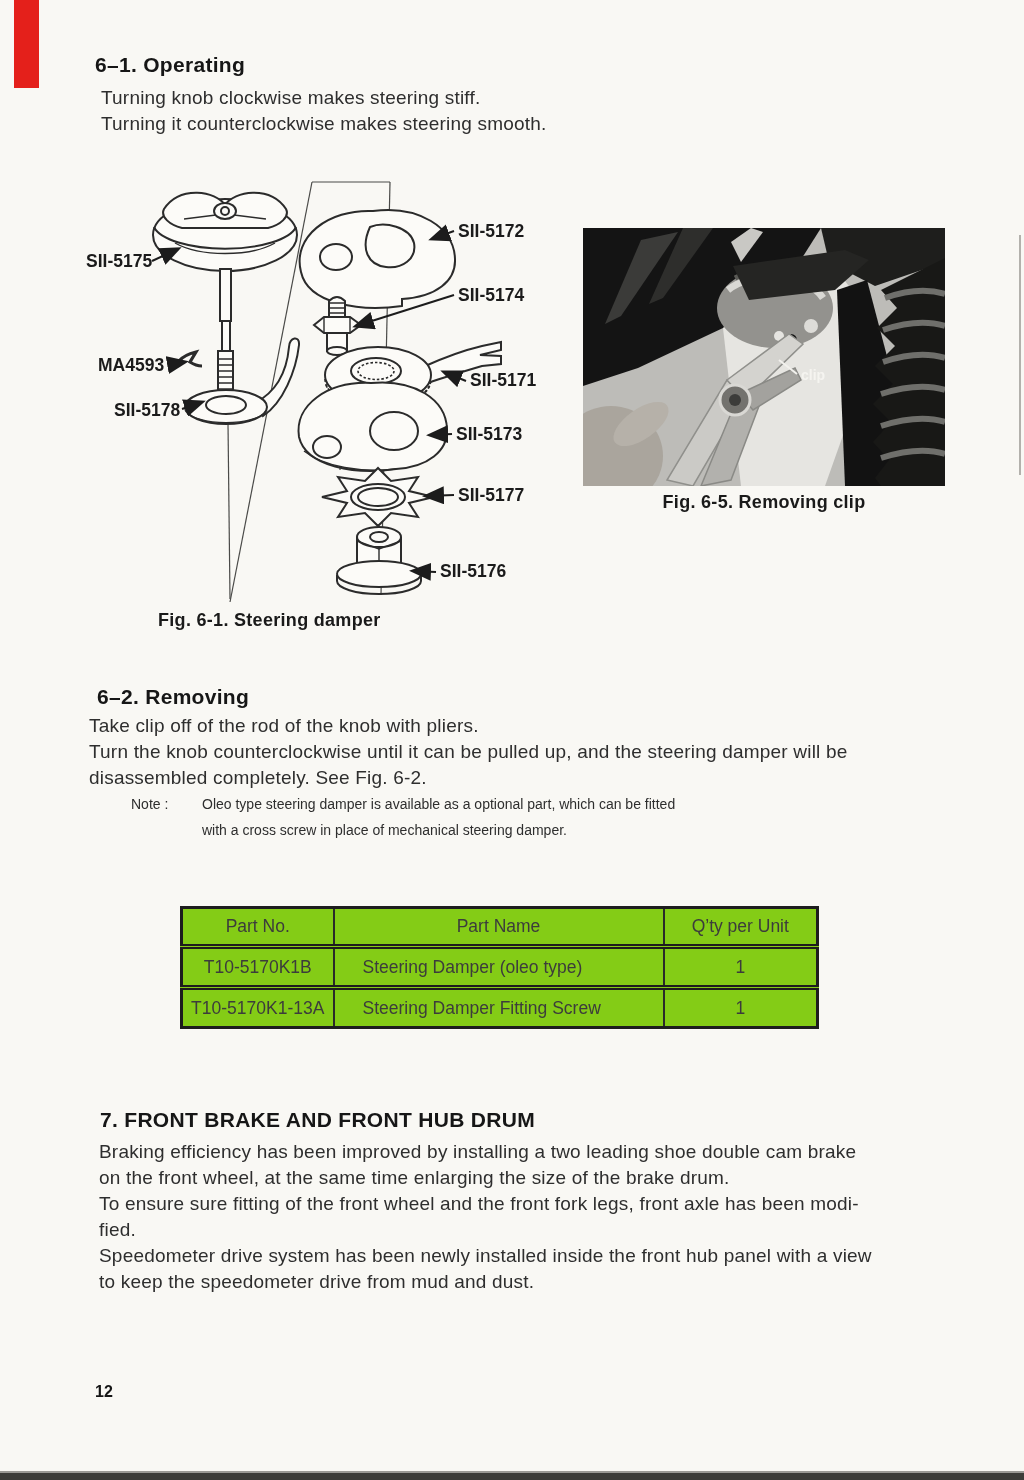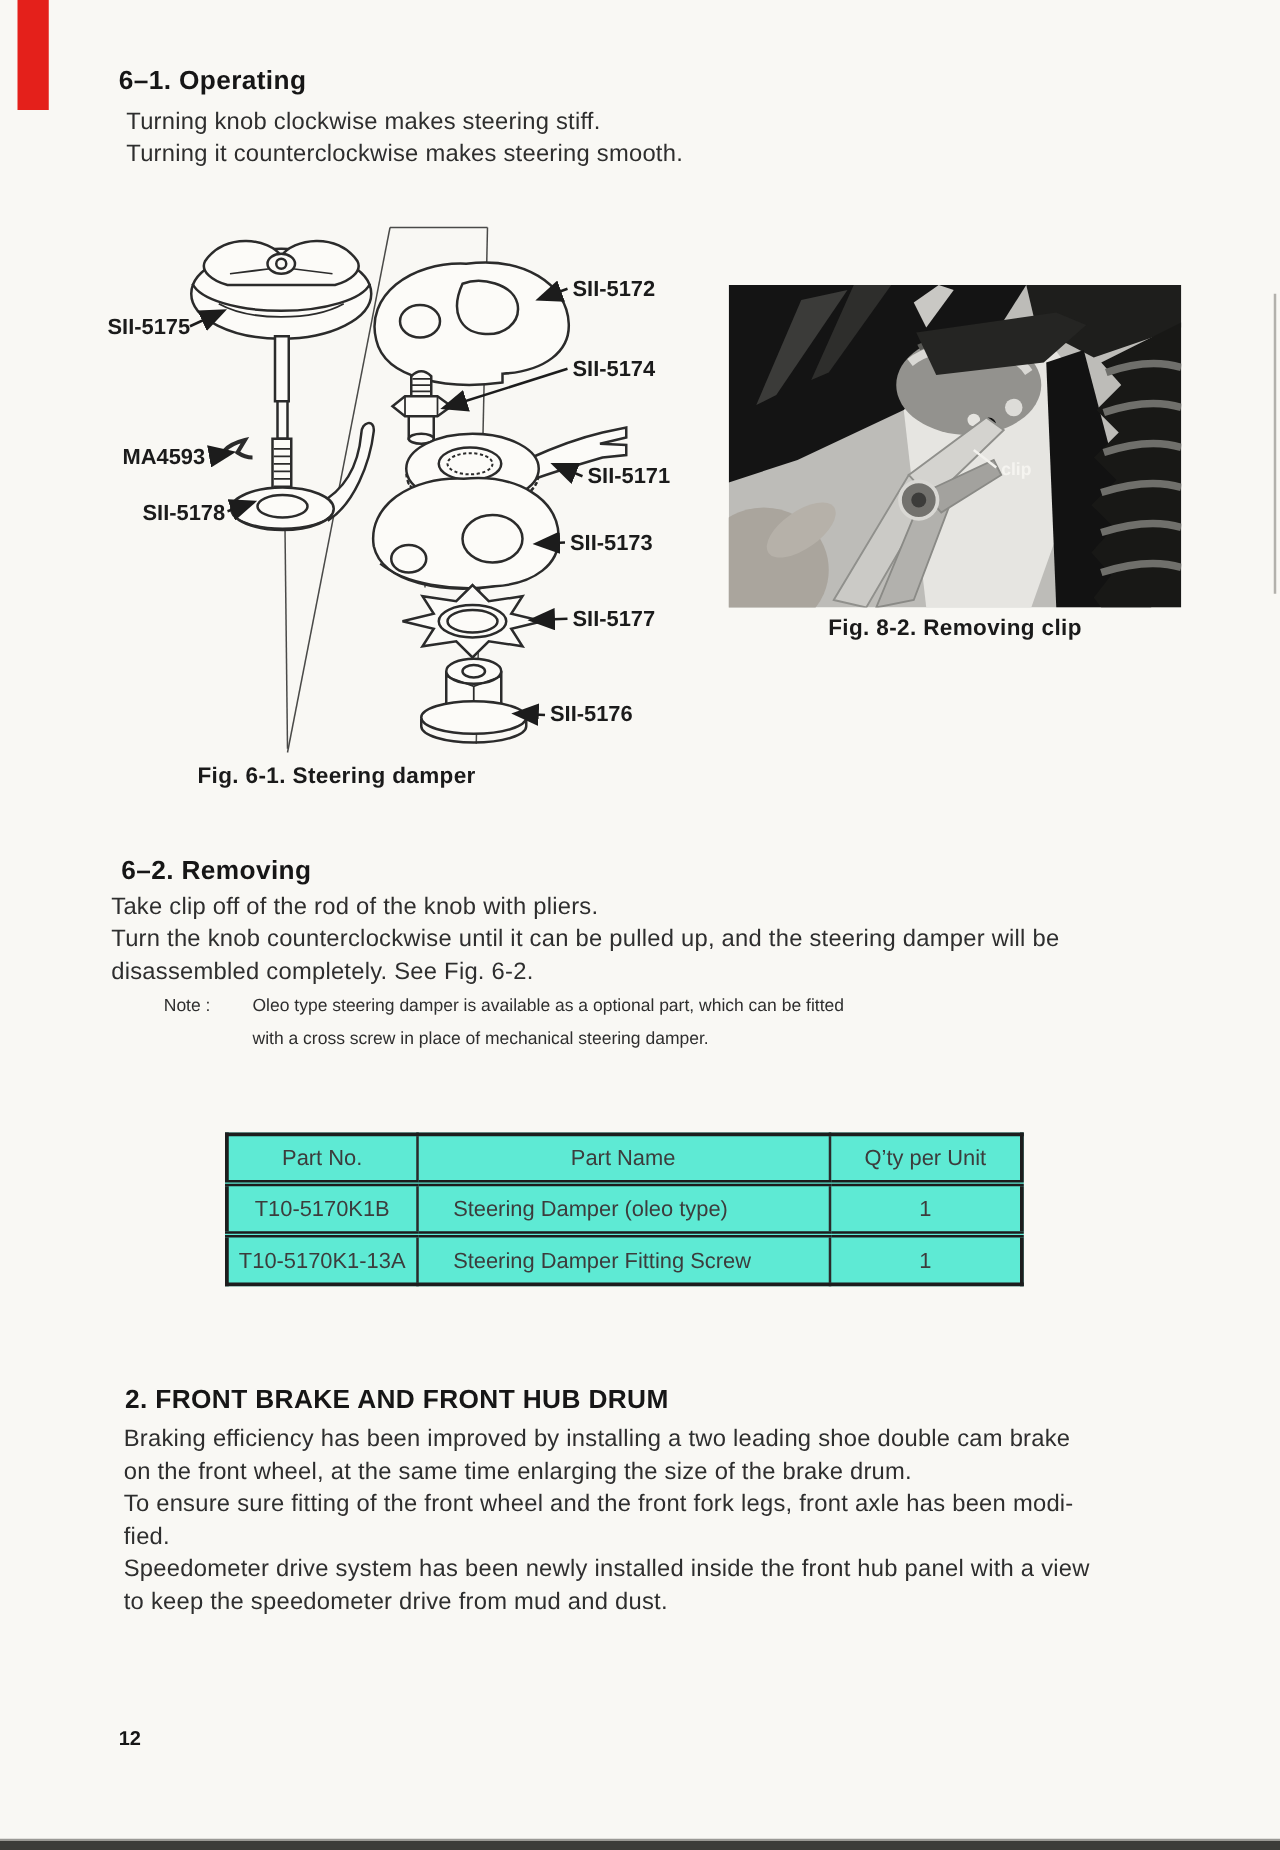--- a/index.html
+++ b/index.html
@@ -19,21 +19,21 @@
     white-space:pre-line;width:880px;
   }
   .caption{font-weight:bold;font-size:18px;letter-spacing:.3px;color:#1a1a1a;white-space:nowrap;}
   .red-tab{left:14px;top:0;width:25px;height:88px;background:#e4201b;}
   .note-row{left:131px;top:791px;display:flex;font-size:14px;line-height:26px;color:#2e2e2e;}
   .note-label{width:71px;flex:0 0 71px;}
   .note-text{white-space:pre-line;width:740px;}
   table.parts{
     left:180px;top:906px;width:636px;position:absolute;
     border-collapse:collapse;table-layout:fixed;
-    font-size:17.5px;color:#3c3c3c;background:#5eead4;
+    font-size:17.5px;color:#3c3c3c;background:#84cc16;
     border:3px solid #1d1d1d;
   }
   table.parts col.c1{width:152px;} table.parts col.c2{width:330px;} table.parts col.c3{width:154px;}
   table.parts th{font-weight:normal;height:33px;text-align:center;}
   table.parts td{height:34px;text-align:center;}
   table.parts td.name{text-align:left;padding-left:28px;}
   table.parts td,table.parts th{border-left:2px solid #2a2a2a;}
   table.parts td:first-child,table.parts th:first-child{border-left:none;}
   table.parts tr.sep td{border-top:5px double #1d1d1d;}
   table.parts thead tr th{border-bottom:5px double #1d1d1d;}
@@ -217,21 +217,21 @@
   <g>
     <ellipse cx="28" cy="228" rx="52" ry="50" fill="#aaa59d"></ellipse>
     <ellipse cx="58" cy="196" rx="32" ry="15" fill="#b6b1a9" transform="rotate(-35 58 196)"></ellipse>
   </g>
   <g>
     <path d="M214,146 L196,132" stroke="#f2f1ed" stroke-width="2" fill="none"></path>
     <text x="218" y="152" fill="#f5f4f0" font-size="14" font-weight="bold">clip</text>
   </g>
 </svg>
 
-<div class="abs caption" style="left:583px;top:492px;width:362px;text-align:center;">Fig. 8-2. Removing clip</div>
+<div class="abs caption" style="left:583px;top:492px;width:362px;text-align:center;">Fig. 6-5. Removing clip</div>
 
 <div class="abs heading" style="left:97px;top:685px;">6–2. Removing</div>
 <div class="abs bodytext" style="left:89px;top:713px;">Take clip off of the rod of the knob with pliers.
 Turn the knob counterclockwise until it can be pulled up, and the steering damper will be
 disassembled completely. See Fig. 6-2.</div>
 
 <div class="abs note-row">
   <div class="note-label">Note :</div>
   <div class="note-text">Oleo type steering damper is available as a optional part, which can be fitted
 with a cross screw in place of mechanical steering damper.</div>
@@ -257,21 +257,21 @@
       <td>1</td>
     </tr>
     <tr class="sep">
       <td>T10-5170K1-13A</td>
       <td class="name">Steering Damper Fitting Screw</td>
       <td>1</td>
     </tr>
   </tbody>
 </table>
 
-<div class="abs heading" style="left:100px;top:1108px;">2. FRONT BRAKE AND FRONT HUB DRUM</div>
+<div class="abs heading" style="left:100px;top:1108px;">7. FRONT BRAKE AND FRONT HUB DRUM</div>
 <div class="abs bodytext" style="left:99px;top:1139px;">Braking efficiency has been improved by installing a two leading shoe double cam brake
 on the front wheel, at the same time enlarging the size of the brake drum.
 To ensure sure fitting of the front wheel and the front fork legs, front axle has been modi-
 fied.
 Speedometer drive system has been newly installed inside the front hub panel with a view
 to keep the speedometer drive from mud and dust.</div>
 
 <div class="abs pageno" style="left:95px;top:1383px;">12</div>
 
 <div class="abs edge-line"></div>

